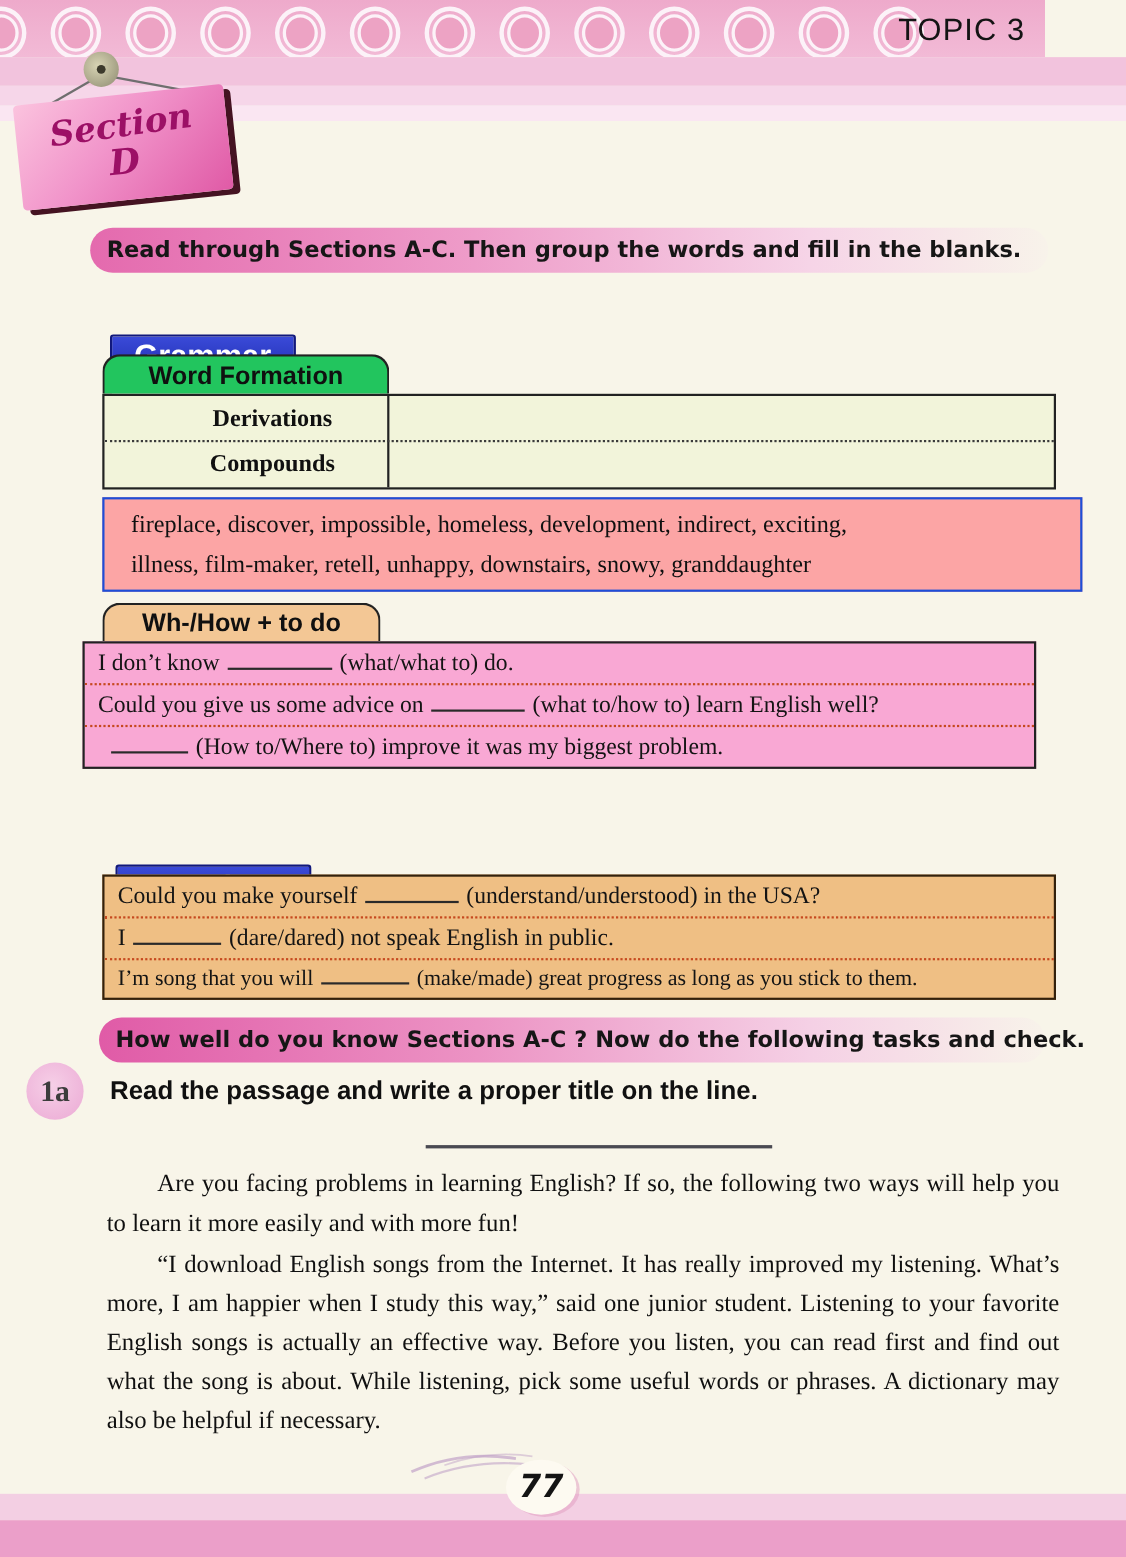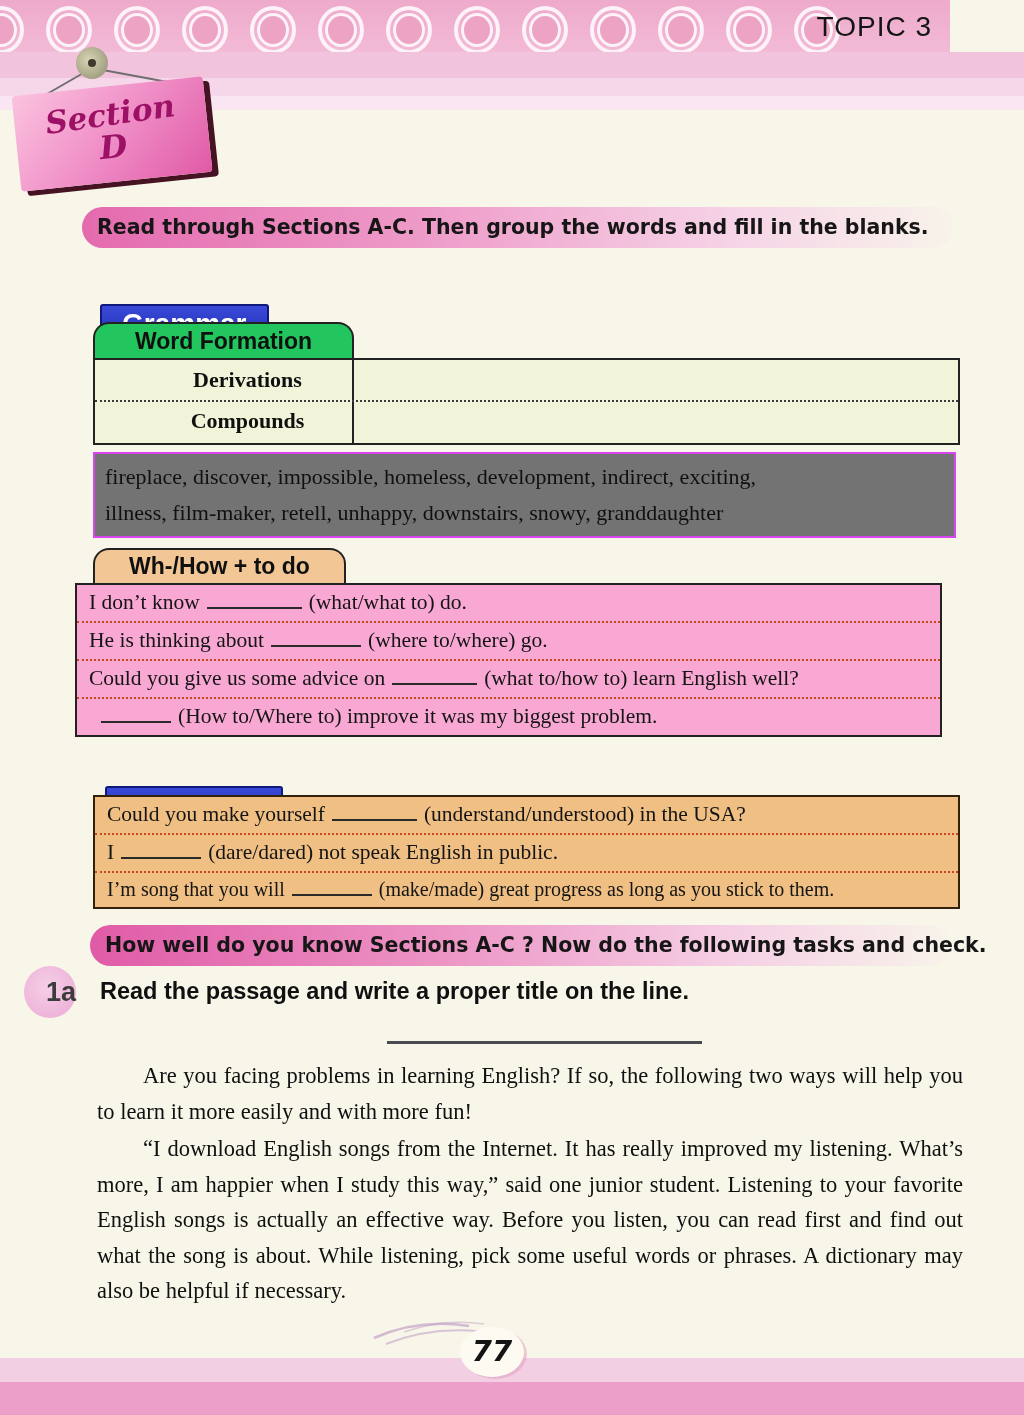--- a/index.html
+++ b/index.html
@@ -57,41 +57,41 @@
           text-align:center;line-height:34px;color:#101010;}
   .wf-table{position:absolute;left:93px;top:358px;width:863px;height:83px;background:#f2f4da;
             border:2px solid #222;}
   .wf-vline{position:absolute;left:257px;top:0;bottom:0;width:2px;background:#222;}
   .wf-dotted{position:absolute;left:0;right:0;top:40px;border-top:2px dotted #3a3a3a;}
   .wf-row{position:absolute;left:0;width:305px;text-align:center;font-weight:bold;
           font-size:22px;color:#101010;}
   .wf-row.r1{top:7px;} .wf-row.r2{top:48px;}
 
   
-  .word-bank{position:absolute;left:93px;top:452px;width:839px;height:72px;background:#737373;
-             border:2px solid #d946ef;padding:5px 10px;font-size:22px;line-height:36px;color:#101010;}
+  .word-bank{position:absolute;left:93px;top:452px;width:839px;height:72px;background:#fca5a5;
+             border:2px solid #1d4ed8;padding:5px 24px;font-size:22px;line-height:36px;color:#101010;}
 
   
   .wh-tab{position:absolute;left:93px;top:548px;width:249px;height:33px;background:#f3c795;
           border:2px solid #222;border-bottom:none;border-radius:16px 16px 0 0;
           font-family:"Liberation Sans",sans-serif;font-weight:bold;font-size:23px;
           text-align:center;line-height:33px;color:#101010;}
   .wh-box{position:absolute;left:75px;top:583px;width:863px;background:#f9a8d4;border:2px solid #222;}
   .fn-box{position:absolute;left:93px;top:795px;width:863px;background:#efbf84;border:2px solid #33210c;}
   .ex-row{padding:5px 10px 6px 12px;font-size:21.5px;color:#141414;white-space:nowrap;}
   .ex-row + .ex-row{border-top:2px dotted #c6491f;}
   .fn-box .ex-row.r3{font-size:20px;}
   .blank{display:inline-block;height:15px;border-bottom:2px solid #2a2a2a;margin:0 7px;vertical-align:baseline;}
   .b95{width:95px;} .b90{width:90px;} .b85{width:85px;} .b80{width:80px;} .b70{width:70px;margin-left:12px;}
 
   
   .num-circle{position:absolute;left:24px;top:966px;width:52px;height:52px;border-radius:50%;
               background:radial-gradient(circle at 45% 40%,#f6cfe7,#eba9d4);
-              font-family:Liberation Sans, sans-serif;font-weight:bold;font-size:27px;color:#3c3c3c;
-              text-align:right;line-height:52px;}
+              font-family:Liberation Serif, serif;font-weight:bold;font-size:27px;color:#3c3c3c;
+              text-align:center;line-height:52px;}
   .task-title{position:absolute;left:100px;top:978px;font-family:"Liberation Sans",sans-serif;
               font-weight:bold;font-size:23.5px;color:#101010;}
   .title-line{position:absolute;left:387px;top:1041px;width:315px;border-top:3px solid #4a4a52;}
 
   .passage-wrap{position:absolute;left:97px;top:1058px;width:866px;}
   .passage{margin:0;font-size:22.5px;line-height:35.5px;text-align:justify;
            text-indent:46px;color:#101010;}
   .passage + .passage{margin-top:2px;}
 
   
@@ -157,23 +157,20 @@
     <div>fireplace, discover, impossible, homeless, development, indirect, exciting,</div>
     <div>illness, film-maker, retell, unhappy, downstairs, snowy, granddaughter</div>
   </div>
 
   <div class="wh-tab">Wh-/How + to do</div>
   <div class="wh-box">
     <div class="ex-row">
       <span>I don’t know</span><span class="blank b95"></span><span>(what/what to) do.</span>
     </div>
     <div class="ex-row">
-      <span>He is thinking about</span><span class="blank b90"></span><span>(where to/where) go.</span>
-    </div>
-    <div class="ex-row">
       <span>Could you give us some advice on</span><span class="blank b85"></span><span>(what to/how to) learn English well?</span>
     </div>
     <div class="ex-row">
       <span></span><span class="blank b70"></span><span>(How to/Where to) improve it was my biggest problem.</span>
     </div>
   </div>
 
   <div class="blue-pill functions-pill">Functions</div>
   <div class="fn-box">
     <div class="ex-row">

